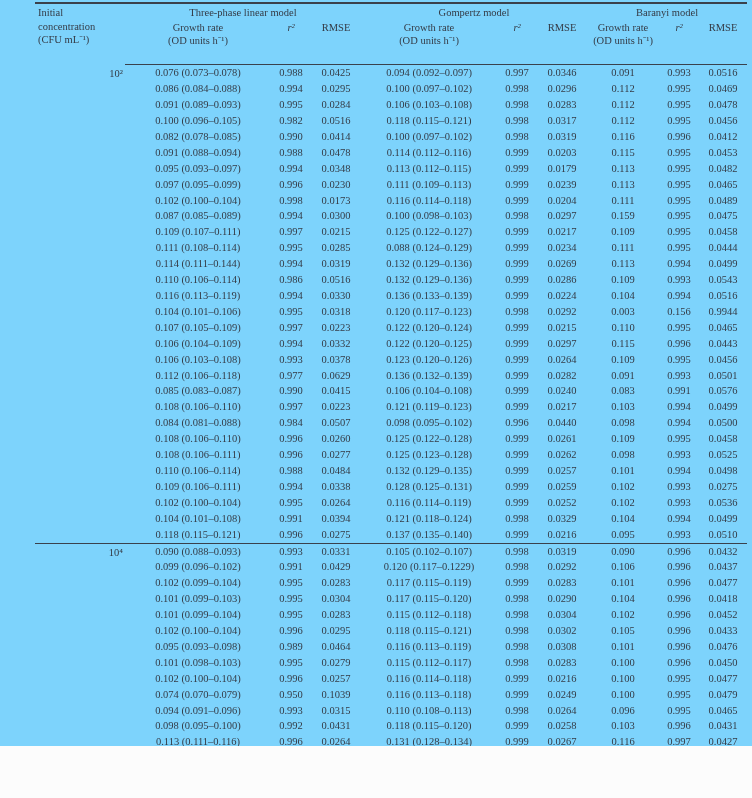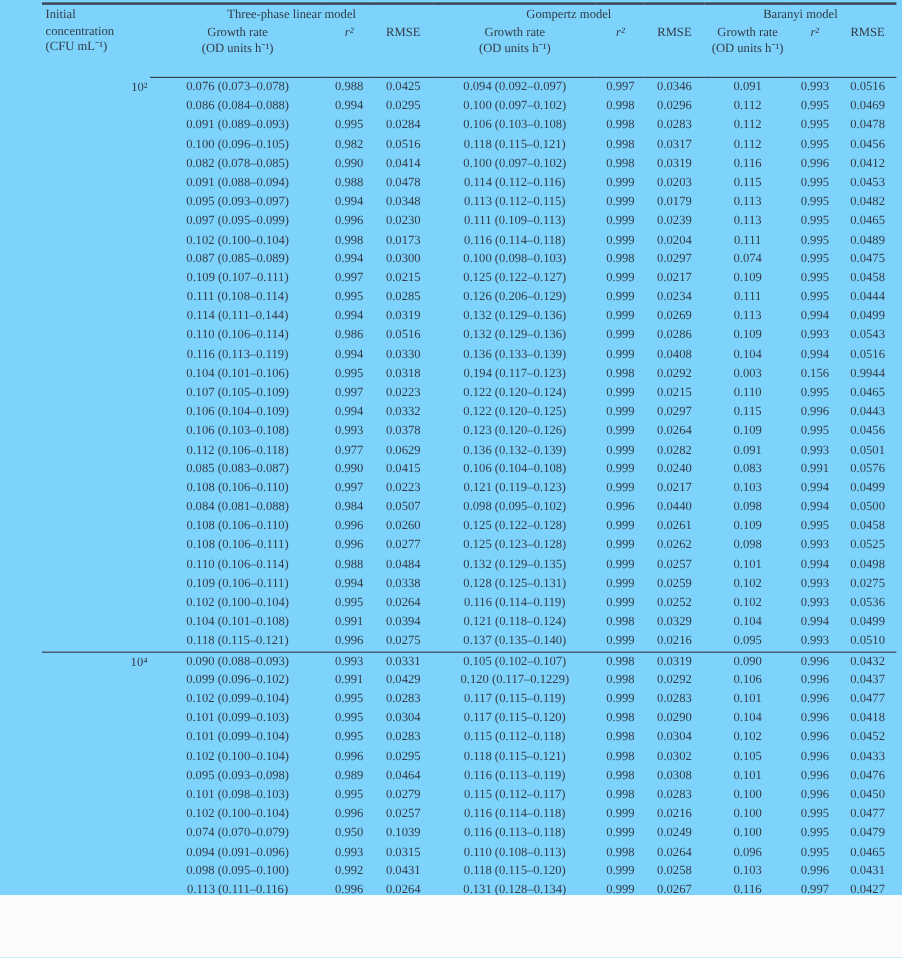--- a/index.html
+++ b/index.html
@@ -212,40 +212,40 @@
           <td>0.995</td>
           <td>0.0489</td>
         </tr>
         <tr>
           <td>0.087 (0.085–0.089)</td>
           <td>0.994</td>
           <td>0.0300</td>
           <td>0.100 (0.098–0.103)</td>
           <td>0.998</td>
           <td>0.0297</td>
-          <td>0.074</td>
+          <td>0.159</td>
           <td>0.995</td>
           <td>0.0475</td>
         </tr>
         <tr>
           <td>0.109 (0.107–0.111)</td>
           <td>0.997</td>
           <td>0.0215</td>
           <td>0.125 (0.122–0.127)</td>
           <td>0.999</td>
           <td>0.0217</td>
           <td>0.109</td>
           <td>0.995</td>
           <td>0.0458</td>
         </tr>
         <tr>
           <td>0.111 (0.108–0.114)</td>
           <td>0.995</td>
           <td>0.0285</td>
-          <td>0.126 (0.206–0.129)</td>
+          <td>0.088 (0.124–0.129)</td>
           <td>0.999</td>
           <td>0.0234</td>
           <td>0.111</td>
           <td>0.995</td>
           <td>0.0444</td>
         </tr>
         <tr>
           <td>0.114 (0.111–0.144)</td>
           <td>0.994</td>
           <td>0.0319</td>
@@ -266,30 +266,30 @@
           <td>0.109</td>
           <td>0.993</td>
           <td>0.0543</td>
         </tr>
         <tr>
           <td>0.116 (0.113–0.119)</td>
           <td>0.994</td>
           <td>0.0330</td>
           <td>0.136 (0.133–0.139)</td>
           <td>0.999</td>
-          <td>0.0408</td>
+          <td>0.0224</td>
           <td>0.104</td>
           <td>0.994</td>
           <td>0.0516</td>
         </tr>
         <tr>
           <td>0.104 (0.101–0.106)</td>
           <td>0.995</td>
           <td>0.0318</td>
-          <td>0.194 (0.117–0.123)</td>
+          <td>0.120 (0.117–0.123)</td>
           <td>0.998</td>
           <td>0.0292</td>
           <td>0.003</td>
           <td>0.156</td>
           <td>0.9944</td>
         </tr>
         <tr>
           <td>0.107 (0.105–0.109)</td>
           <td>0.997</td>
           <td>0.0223</td>

